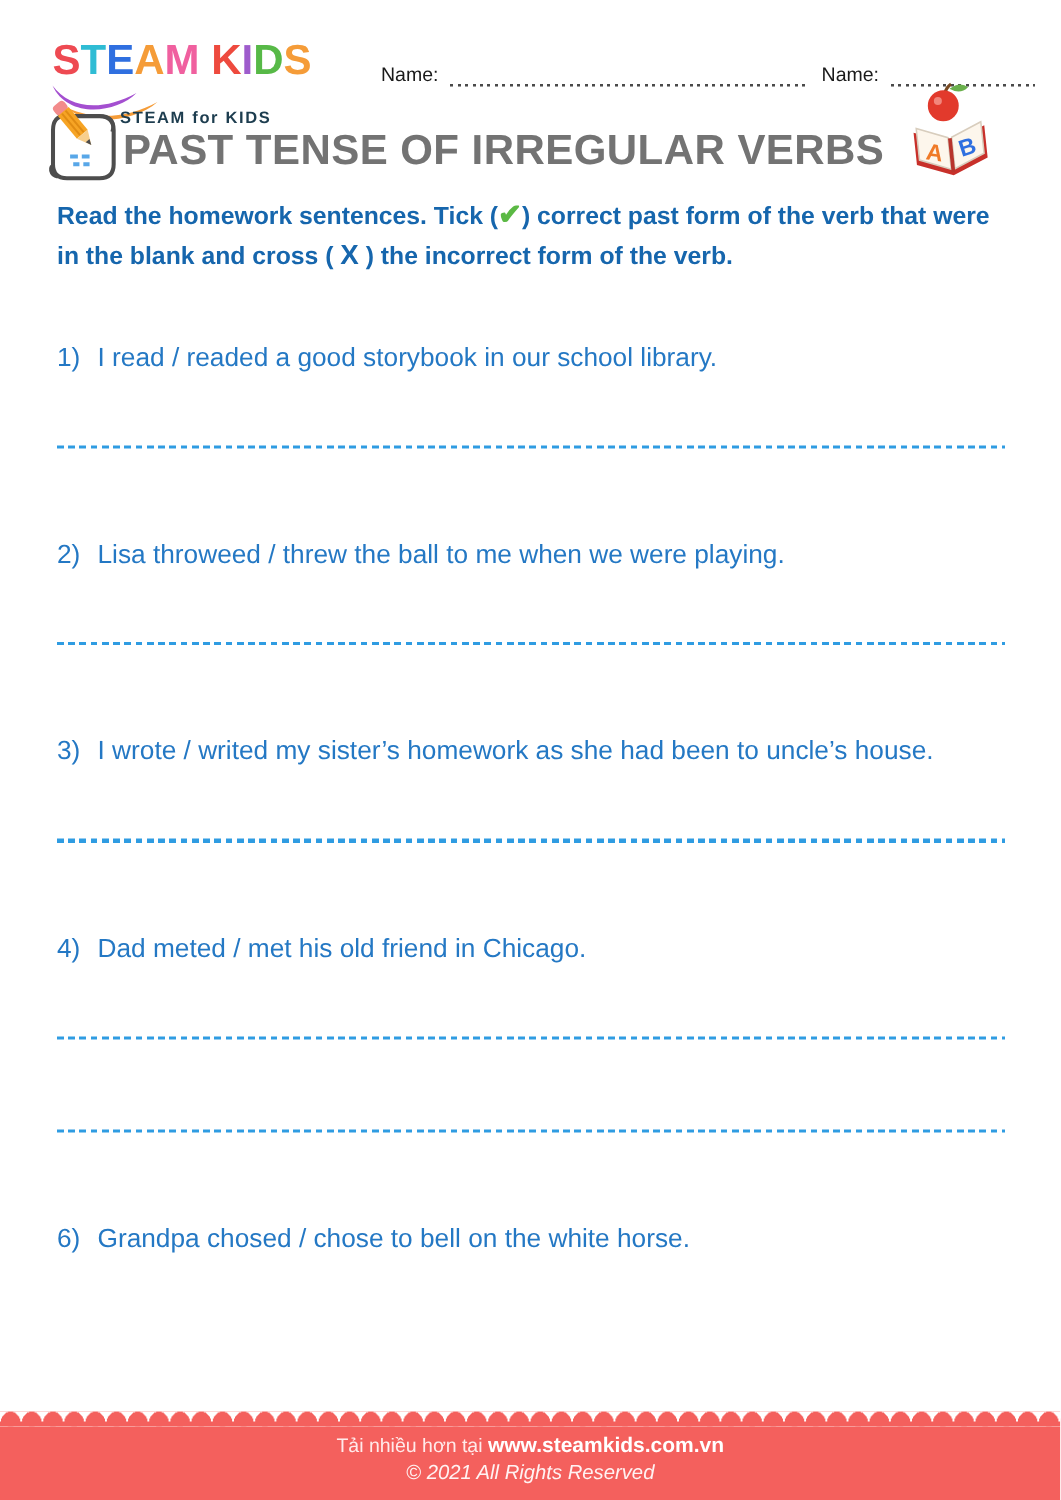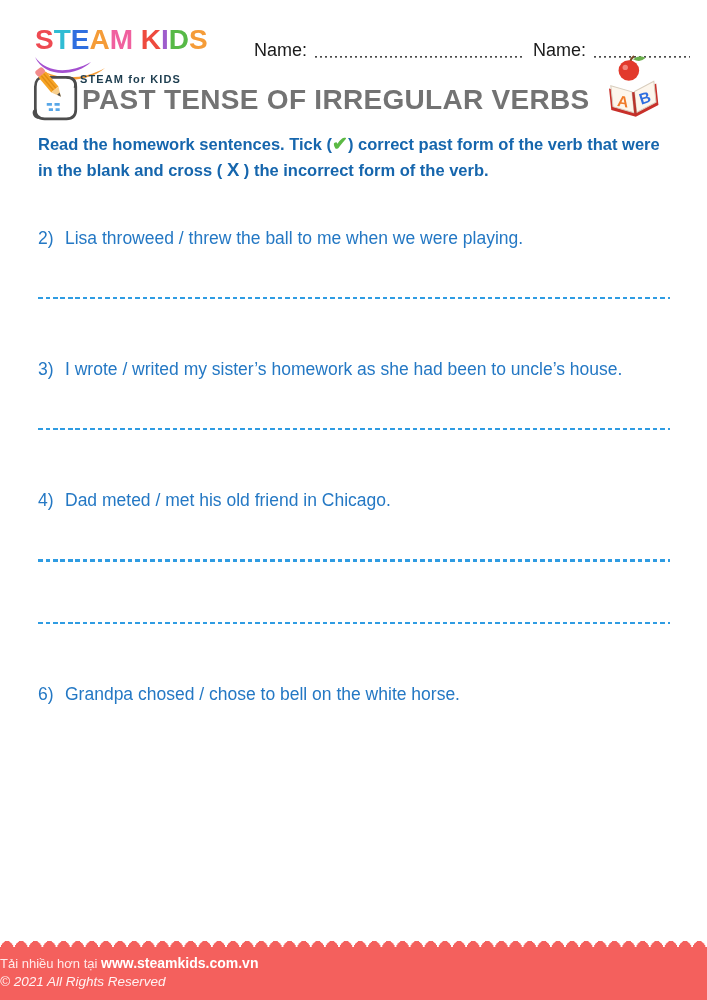--- a/index.html
+++ b/index.html
@@ -14,21 +14,21 @@
     font-family: "Liberation Sans", sans-serif;
   }
 
   
   .logo { position: absolute; left: 35px; top: 22px; width: 220px; height: 58px; }
   .logo-word { font-size: 28px; font-weight: 700; line-height: 36px; letter-spacing: 0px; white-space: pre; }
   .logo-swoosh { position: absolute; left: -2px; top: 32px; width: 78px; height: 28px; }
   .logo-sub { position: absolute; left: 45px; top: 51px; font-size: 11px; font-weight: 700; letter-spacing: 1.1px; color: #1d3d4f; }
 
   
-  .namedate { position: absolute; left: 254px; top: 38px; width: 436px; height: 22px; display: flex; align-items: flex-end; font-size: 18px; color: #1a1a1a; }
+  .namedate { position: absolute; left: 254px; top: 38px; width: 436px; height: 22px; display: flex; align-items: flex-end; font-size: 13px; color: #1a1a1a; }
   .nd-label { line-height: 20px; }
   .dotline { height: 16px; background-image: repeating-linear-gradient(to right, #4a4a4a 0 2px, rgba(0,0,0,0) 2px 5px); background-size: 100% 1.7px; background-repeat: no-repeat; background-position: 0 bottom; }
   .nd-name-line { flex: 1; margin: 0 10px 2px 8px; }
   .nd-date-line { width: 96px; margin: 0 0 2px 8px; }
 
   
   .pencil-icon { position: absolute; left: 28px; top: 66px; width: 52px; height: 56px; }
   .page-title { position: absolute; left: 82px; top: 84px; width: 530px; font-size: 28px; font-weight: 700; letter-spacing: 0.3px; color: #737373; }
   .ab-icon { position: absolute; left: 601px; top: 54px; width: 66px; height: 68px; }
 
@@ -37,21 +37,21 @@
   .check { color: #5bb944; font-size: 19px; }
   .cross { font-size: 18.5px; }
 
   
   .exercise { position: absolute; left: 38px; top: 228px; width: 632px; }
   .sentence { height: 22px; font-size: 17.5px; color: #2478c4; white-space: nowrap; }
   .num { display: inline-block; width: 27px; }
   .answer-line { height: 2.2px; margin-top: 47px; margin-bottom: 60px; background-image: repeating-linear-gradient(to right, #2f9ce2 0 4.5px, rgba(0,0,0,0) 4.5px 7.5px); }
 
   
-  .footer { position: absolute; left: 0; right: 0; bottom: 0; height: 49px; background: #f4605d; color: #ffffff; text-align: left; }
+  .footer { position: absolute; left: 0; right: 0; bottom: 0; height: 49px; background: #f4605d; color: #ffffff; text-align: center; }
   .footer-scallop { position: absolute; left: 0; right: 0; bottom: 49px; height: 10px; background-image: radial-gradient(7.2px 10px at 50% 100%, #f4605d 99%, rgba(244,96,93,0) 100%); background-size: 14.14px 10px; background-repeat: repeat-x; }
   .footer-line1 { padding-top: 4px; font-size: 13px; color: #ffeaea; }
   .footer-url { font-size: 14px; font-weight: 700; color: #ffffff; }
   .footer-copy { margin-top: 3px; font-size: 13.5px; font-style: italic; color: #fff2f2; }
 </style>
 </head>
 <body>
 
 <div class="page">
 
@@ -109,20 +109,24 @@
       <text x="37.5" y="49" font-family="Liberation Sans, sans-serif" font-size="15" font-weight="bold" fill="#2f6fe0" transform="rotate(-12 42 45)">B</text>
     </g>
   </svg>
 
   <div class="instructions">
     <div><span>Read the homework sentences. Tick (</span><span class="check">✔</span><span>) correct past form of the verb that were</span></div>
     <div><span>in the blank and cross ( </span><span class="cross">X</span><span> ) the incorrect form of the verb.</span></div>
   </div>
 
   <div class="exercise" id="exercise-list">
+    <div class="item">
+      <div class="sentence"><span class="num">1)</span><span class="text">I read / readed a good storybook in our school library.</span></div>
+      <div class="answer-line"></div>
+    </div>
 
     <div class="item">
       <div class="sentence"><span class="num">2)</span><span class="text">Lisa throweed / threw the ball to me when we were playing.</span></div>
       <div class="answer-line"></div>
     </div>
 
     <div class="item">
       <div class="sentence"><span class="num">3)</span><span class="text">I wrote / writed my sister’s homework as she had been to uncle’s house.</span></div>
       <div class="answer-line"></div>
     </div>

